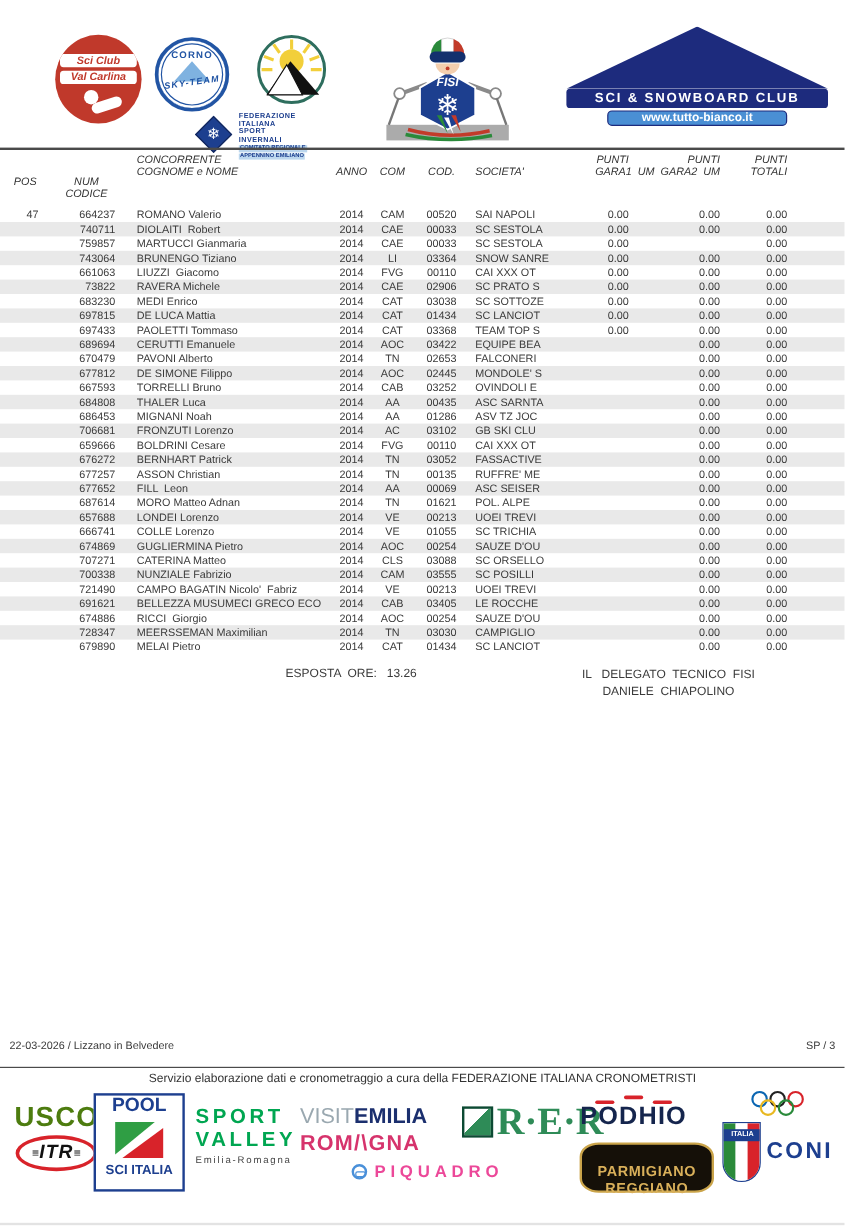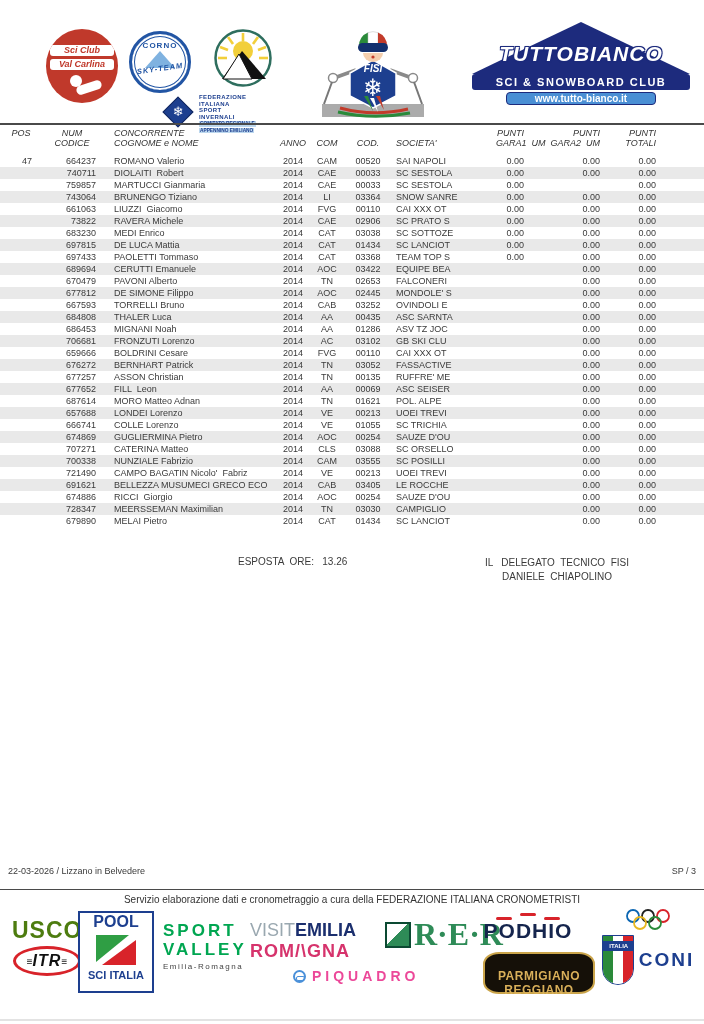--- a/index.html
+++ b/index.html
@@ -60,21 +60,21 @@
   .thead { display:grid; grid-template-columns:42px 60px 176px 30px 38px 44px 106px 40px 76px 56px;
            border-top:2px solid #4a4a4a; padding-top:3px; font-style:italic; color:#333; margin-bottom:7px; }
   .th span { display:block; line-height:10px; white-space:pre; }
   .tbody { width:704px; }
   .tr { display:grid; grid-template-columns:42px 60px 176px 30px 38px 44px 106px 40px 76px 56px;
         height:12px; line-height:12px; }
   .tr.alt { background:#e9e9e9; }
   .td { white-space:pre; overflow:hidden; }
   .c-pos { text-align:right; padding-right:10px; }
   .c-num { text-align:right; padding-right:6px; }
-  .thead .c-pos, .thead .c-num { text-align:center; padding:0; }
+  .thead .c-pos, .thead .c-num { text-align:center; padding:0;margin-top:18px; }
   .c-name { padding-left:12px; }
   .c-anno, .c-com, .c-cod { text-align:center; }
   .c-soc { padding-left:6px; }
   .c-pts { text-align:right; padding-right:12px; }
 
   
   .sig { position:absolute; left:0; top:556px; width:704px; font-size:10px; color:#3a3a3a; }
   .sig .esposta { position:absolute; left:238px; top:0; white-space:pre; }
   .sig .delegato { position:absolute; left:462px; top:0; width:190px; text-align:center; }
   .sig .delegato div { white-space:pre; line-height:14px; }
@@ -209,21 +209,20 @@
       <circle cx="55" cy="41" r="1.6" fill="#c23b2a"></circle>
       <path d="M41 30 A14 14 0 0 1 50 16.6 L50 30 Z" fill="#2a8a3a"></path>
       <path d="M50 16.6 A14 14 0 0 1 60 16.6 L60 30 L50 30 Z" fill="#fff" stroke="#bbb" stroke-width=".5"></path>
       <path d="M60 16.6 A14 14 0 0 1 69 30 L60 30 Z" fill="#c23b2a"></path>
       <rect x="40" y="27" width="30" height="9" rx="4.5" fill="#13306e"></rect>
     </svg>
 
     <div class="tb">
       <div class="tb-tri">
         <div class="shape"></div>
-        <div class="name">TUTTOBIANCO</div>
       </div>
       <div class="tb-bar">SCI &amp; SNOWBOARD CLUB</div>
       <div class="tb-url">www.tutto-bianco.it</div>
     </div>
   </div>
 
   <div class="table">
     <div class="thead" id="thead">
         <div class="th c-pos">
           <span>POS</span>

